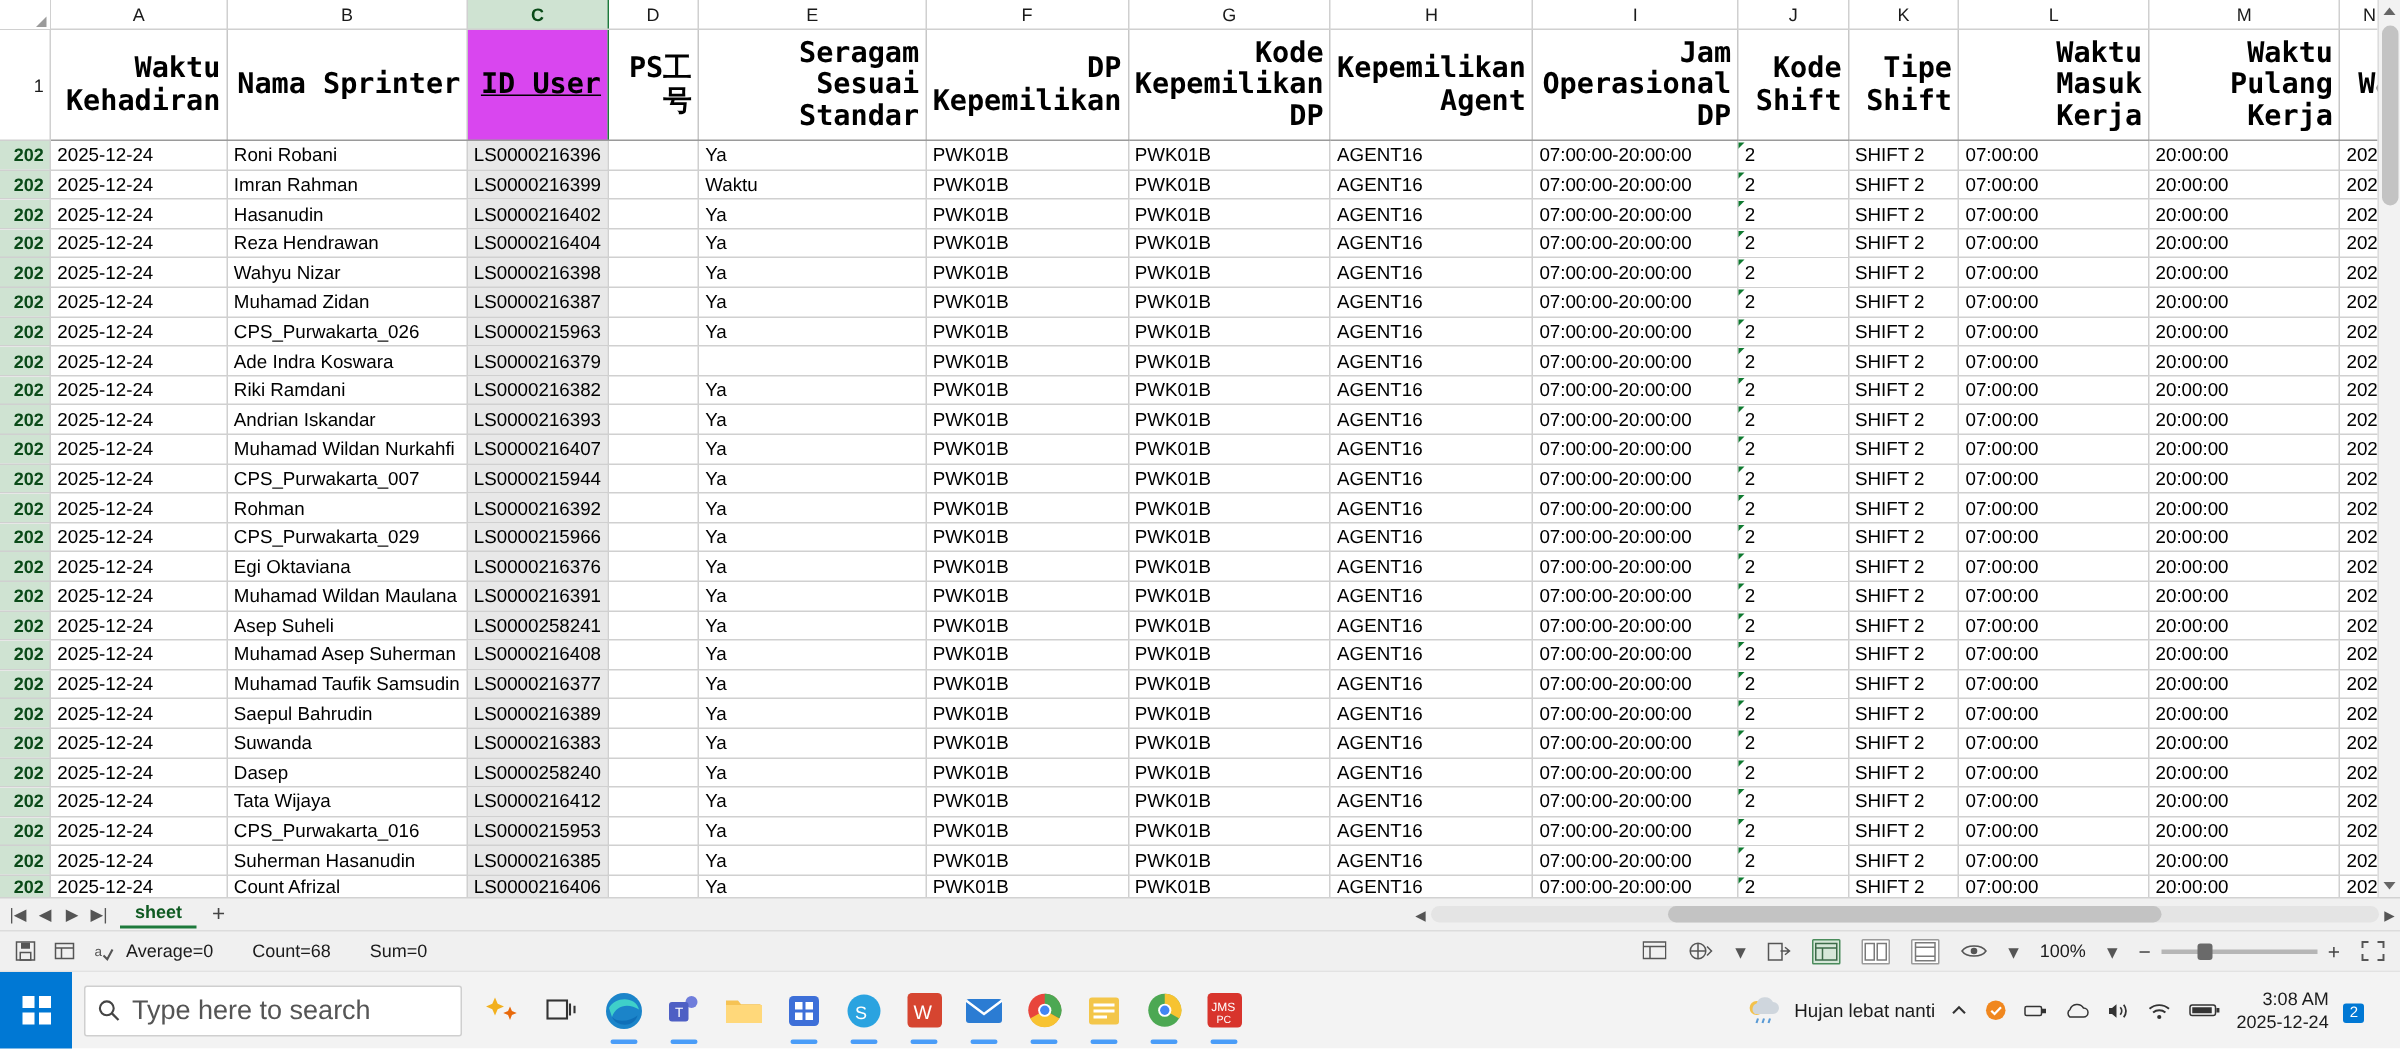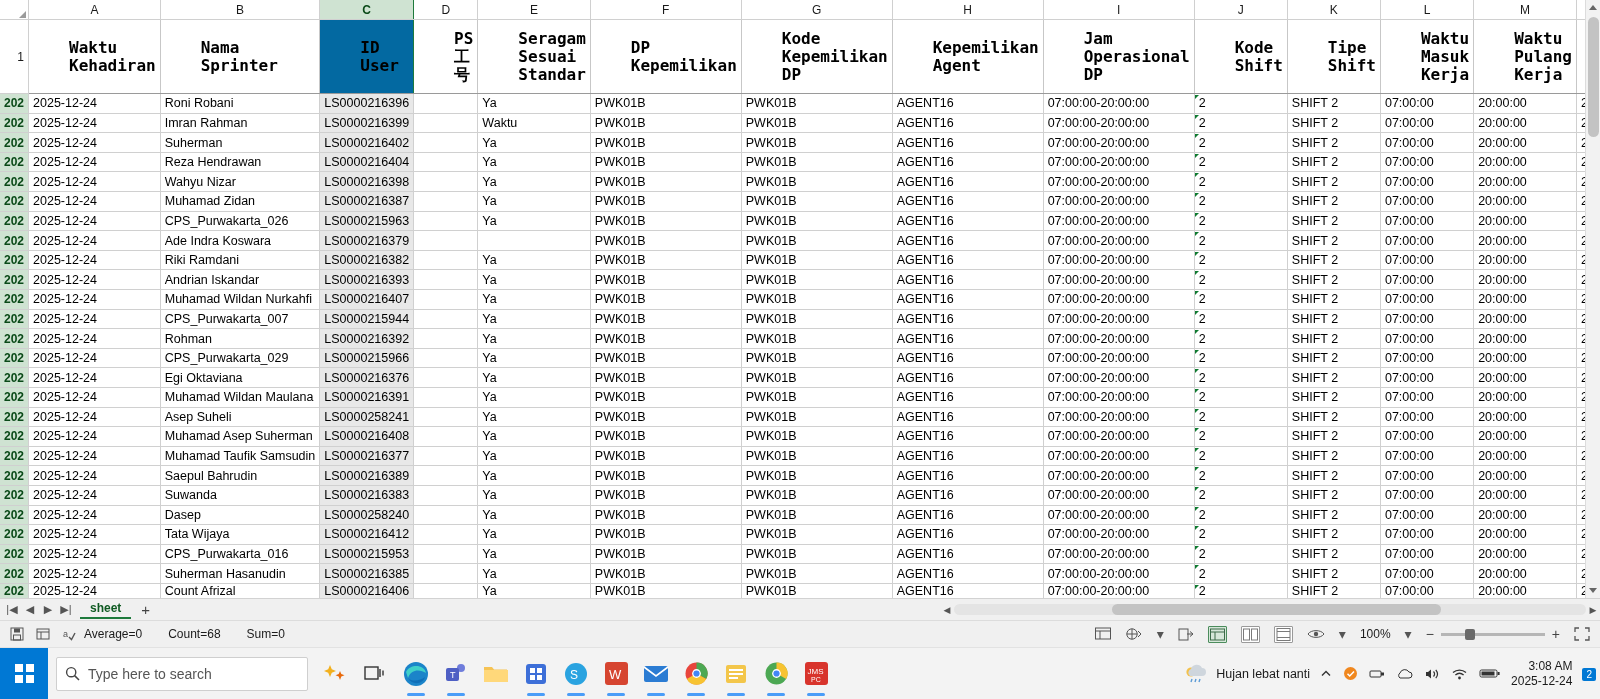--- a/index.html
+++ b/index.html
@@ -66,31 +66,30 @@
     color: #1a1a1a;
     width: 34px;
     padding-right: 5px;
   }
   .rowhdr.rsel { background:#cfe3d2; color:#0a4a18; font-weight:bold; }
 
   
   tr.hrow td.hcell {
     font-family: "DejaVu Sans Mono", monospace;
     font-weight: bold;
-    font-size: 16px;
-    text-align: left;
+    font-size: 19px;
+    text-align: right;
     vertical-align: middle;
     white-space: normal;
     line-height: 1.12;
     height: 74px;
     border-right: 1px solid #c7c7c7;
     border-bottom: 1px solid #9a9a9a;
-    padding-left: 40px;
-  }
-  tr.hrow td.hcell.selcolcell { border-left:1.5px solid #1e7a3c; border-right:1.5px solid #1e7a3c; background:#0369a1; }
+  }
+  tr.hrow td.hcell.selcolcell { border-left:1.5px solid #1e7a3c; border-right:1.5px solid #1e7a3c; background:#d946ef;text-decoration:underline; }
   .rowhdr.hdrrow { height: 74px; vertical-align: middle; }
 
   td.c-left { text-align: left; }
 
   
   td.selcell { border-left:1.5px solid #1e7a3c; border-right:1.5px solid #1e7a3c;margin-left:12px; }
   td.selcell.active { background:#e8e8e8; }
 
   
   td.marker { position: relative; }
@@ -154,26 +153,26 @@
     background: #f3f3f3; border-top: 1px solid #e2e2e2;
     display: flex; align-items: center;
   }
   .startbtn { width: 48px; height: 52px; background:#0078d4; display:flex;align-items:center;justify-content:center; }
   .startbtn .w { width:19px;height:19px; position:relative; }
   .startbtn .w i { position:absolute; width:8px;height:8px;background:#fff; }
   .searchbox {
     width: 252px; height: 34px; margin-left: 8px; background: #fff;
     border: 1px solid #cfcfcf; border-radius: 2px;
     display: flex; align-items: center; padding: 0 8px; gap: 8px;
-    font-size: 14px; color: #555;
+    font-size: 18px; color: #555;
   }
   .tb-icons { display: flex; align-items: center; gap: 8px; margin-left: 12px; }
   .tb-icon { width: 32px; height: 32px; border-radius: 3px; display:flex;align-items:center;justify-content:center; position: relative; }
   .tb-icon.running:after{content:"";position:absolute;bottom:-6px;left:7px;width:18px;height:3px;border-radius:2px;background:#4a9df8;}
-  .tray { margin-left:auto; display:flex; align-items:center; gap:10px; padding-right: 4px; font-size: 12px; color:#1b1b1b;}
+  .tray { margin-left:auto; display:flex; align-items:center; gap:10px; padding-right: 24px; font-size: 12px; color:#1b1b1b;}
   .weather { display:flex; align-items:center; gap:7px; font-size:12.5px; }
   .clock { text-align:right; line-height:1.25; font-size:12px; }
   .trayicons { display:flex; align-items:center; gap:11px; color:#333; font-size:12px; }
   .notifbadge { background:#0078d4;color:#fff;border-radius:2px;padding:1px 4px;font-size:10px; }
 
   svg { display:block; }
 </style>
 </head>
 <body>
 
@@ -268,21 +267,21 @@
             <td class="c-left">07:00:00-20:00:00</td>
             <td class="c-left marker">2</td>
             <td class="c-left">SHIFT 2</td>
             <td class="c-left">07:00:00</td>
             <td class="c-left">20:00:00</td>
             <td class="c-left">202</td>
           </tr>
           <tr>
             <td class="rowhdr rsel">202</td>
             <td class="c-left">2025-12-24</td>
-            <td class="c-left">Suherman</td>
+            <td class="c-left">Hasanudin</td>
             <td class="c-left selcell active">LS0000216402</td>
             <td class="c-left"></td>
             <td class="c-left">Ya</td>
             <td class="c-left">PWK01B</td>
             <td class="c-left">PWK01B</td>
             <td class="c-left">AGENT16</td>
             <td class="c-left">07:00:00-20:00:00</td>
             <td class="c-left marker">2</td>
             <td class="c-left">SHIFT 2</td>
             <td class="c-left">07:00:00</td>

